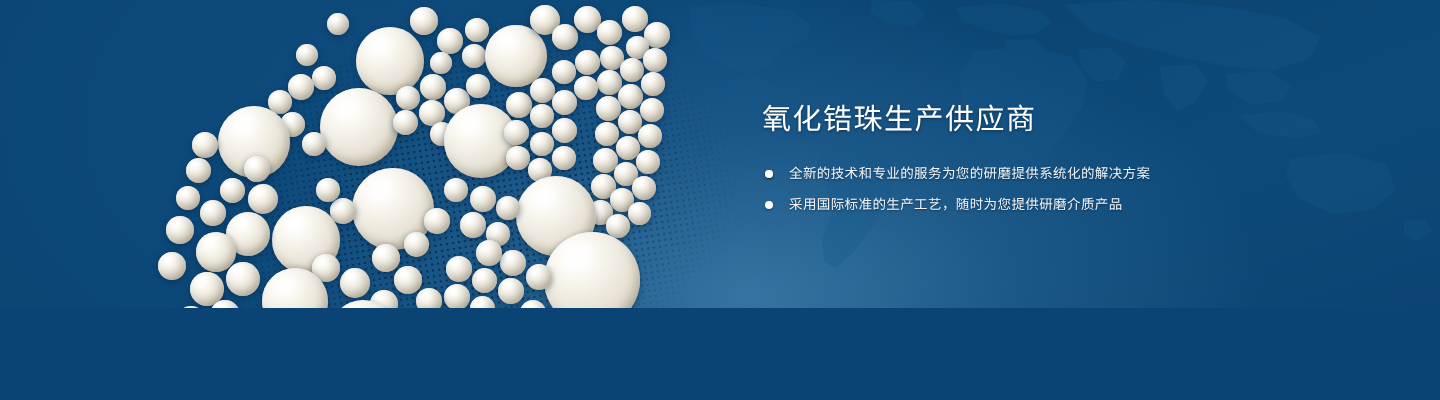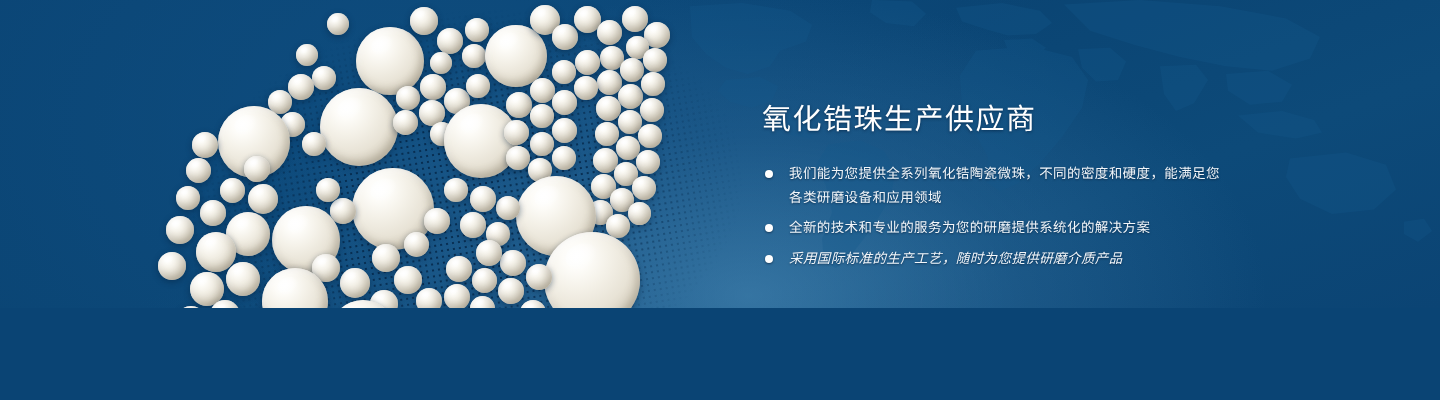--- a/index.html
+++ b/index.html
@@ -118,21 +118,21 @@
   .bullet {
     position: relative;
     padding-left: 27px;
     margin-bottom: 7px;
     font-size: 13.5px;
     line-height: 1.75;
     color: #f2f6fa;
     letter-spacing: 0.4px;
     text-shadow: 0 1px 2px rgba(0,18,40,0.55);
   }
-  .bullet:last-child { margin-bottom: 16px; font-style: italic; }
+  .bullet:last-child { margin-bottom: 16px; }
   .dot {
     position: absolute;
     left: 3px;
     top: 8px;
     width: 8px;
     height: 8px;
     border-radius: 50%;
     background: #ffffff;
     box-shadow: 0 1px 2px rgba(0,16,36,0.5);
   }
@@ -320,21 +320,20 @@
     <span class="bead" style="left:220px;top:376px;width:28px;height:28px;"></span>
     <span class="bead" style="left:254px;top:380px;width:28px;height:28px;"></span>
   </div>
 
   <div class="copy">
     <h1 class="headline">氧化锆珠生产供应商</h1>
 
     <ul class="bullets">
       <li class="bullet">
         <span class="dot"></span>
-        <span>我们能为您提供全系列氧化锆陶瓷微珠，不同的密度和硬度，能满足您各类研磨设备和应用领域</span>
       </li>
       <li class="bullet">
         <span class="dot"></span>
         <span>全新的技术和专业的服务为您的研磨提供系统化的解决方案</span>
       </li>
       <li class="bullet">
         <span class="dot"></span>
         <span>采用国际标准的生产工艺，随时为您提供研磨介质产品</span>
       </li>
     </ul>

